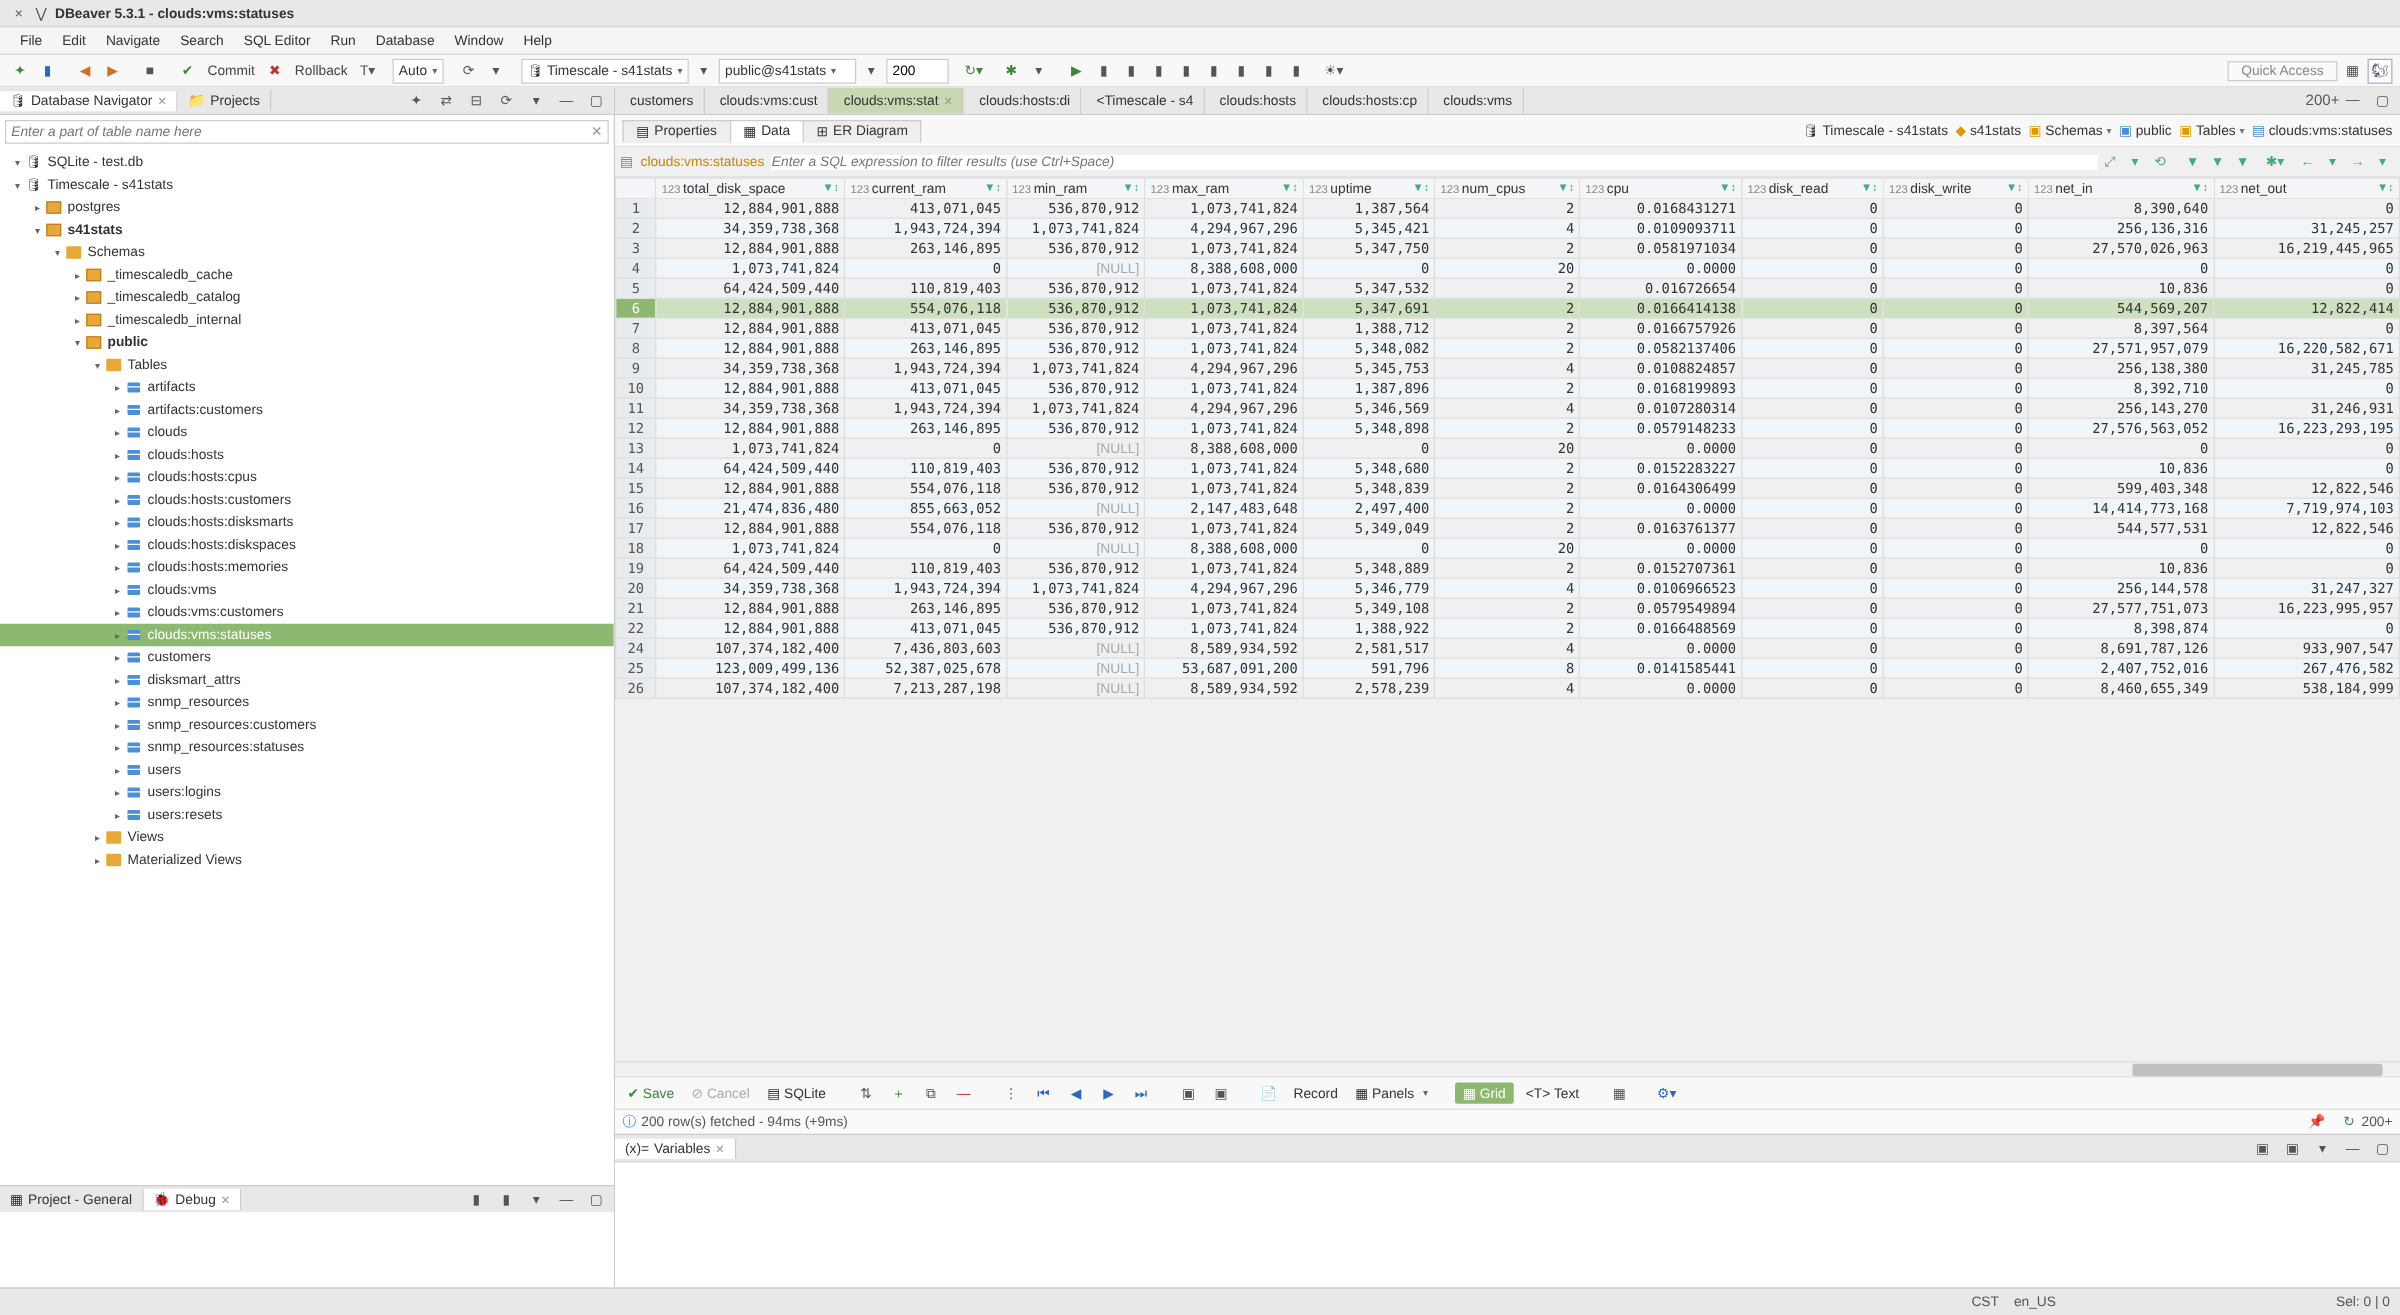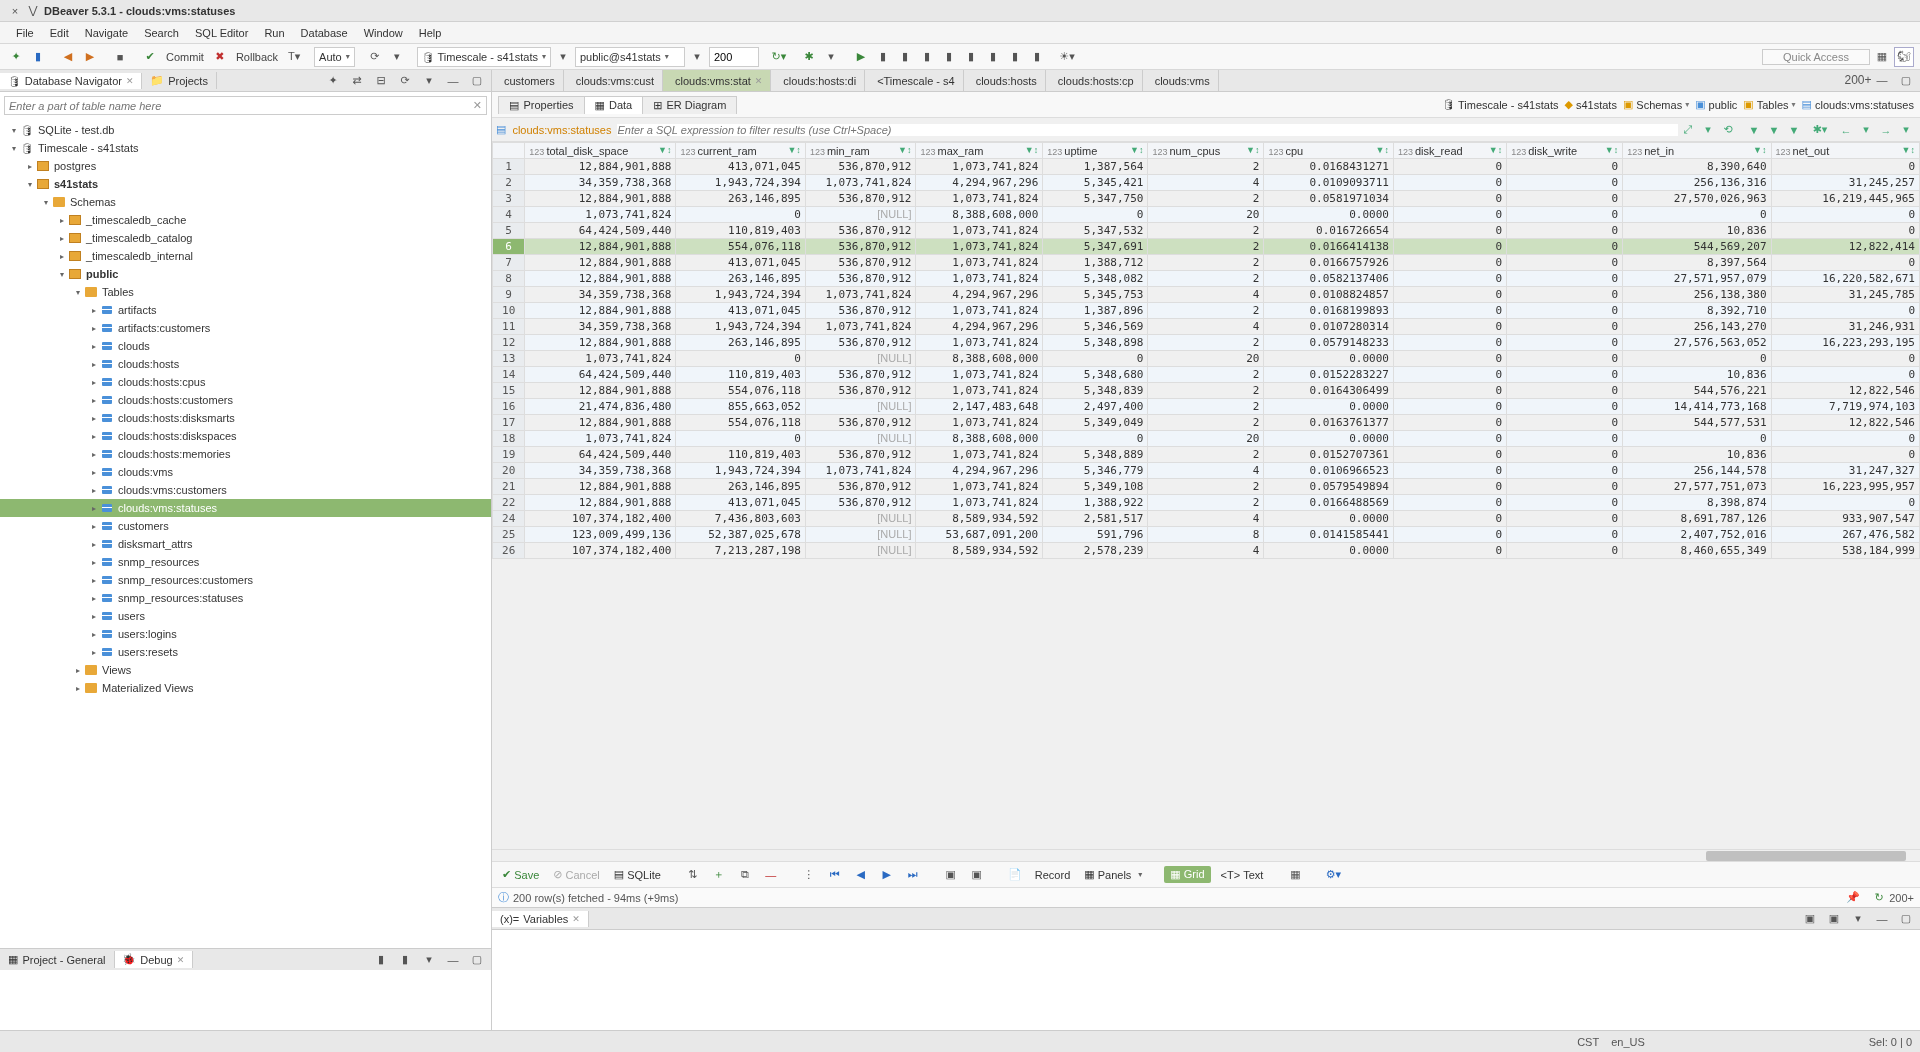--- a/index.html
+++ b/index.html
@@ -10,21 +10,21 @@
 .menubar { height:22px; background:#f5f5f5; display:flex; align-items:center; padding:0 8px; border-bottom:1px solid #d8d8d8; }
 .menubar .mitem { padding:0 8px; cursor:default; }
 .toolbar { height:26px; background:#f8f8f8; display:flex; align-items:center; padding:0 6px; border-bottom:1px solid #d8d8d8; gap:2px; }
 .tbtn { width:20px; height:20px; display:flex; align-items:center; justify-content:center; color:#555; border:1px solid transparent; }
 .sep { width:2px; height:22px; margin:0 2px; }
 .tlabel { padding:0 4px; color:#444; }
 .tdd { border:1px solid #ccc; background:#fff; padding:0 4px; height:20px; display:flex; align-items:center; }
 .tdd::after { content:"▾"; margin-left:4px; font-size:8px; color:#666; }
 .tinput { border:1px solid #ccc; background:#fff; height:20px; padding:0 4px; width:50px; }
 .spacer { flex:1; }
-.qa { border:1px solid #ccc; background:#fafafa; padding:1px 20px; color:#888; }
+.qa { border:1px solid #ccc; background:#fafafa; padding:1px 10px; color:#888; }
 
 .body { flex:1; display:flex; overflow:hidden; }
 .leftpane { width:492px; display:flex; flex-direction:column; border-right:1px solid #ccc; background:#fff; }
 .rightpane { flex:1; display:flex; flex-direction:column; overflow:hidden; }
 
 .tabbar { display:flex; align-items:center; background:#e8e8e8; border-bottom:1px solid #ccc; height:22px; }
 .tab { padding:2px 8px; border-right:1px solid #ccc; display:flex; align-items:center; gap:4px; background:#e8e8e8; white-space:nowrap; }
 .tab.active { background:#fff; font-weight:normal; }
 .tab .close { color:#999; font-size:9px; }
 .tabicons { margin-left:auto; display:flex; gap:4px; padding-right:4px; }
@@ -807,21 +807,21 @@
               <td class="rownum">15</td>
               <td>12,884,901,888</td>
               <td>554,076,118</td>
               <td>536,870,912</td>
               <td>1,073,741,824</td>
               <td>5,348,839</td>
               <td>2</td>
               <td>0.0164306499</td>
               <td>0</td>
               <td>0</td>
-              <td>544,576,221</td>
+              <td>599,403,348</td>
               <td>12,822,546</td>
             </tr>
             <tr>
               <td class="rownum">16</td>
               <td>21,474,836,480</td>
               <td>855,663,052</td>
               <td><span class="null">[NULL]</span></td>
               <td>2,147,483,648</td>
               <td>2,497,400</td>
               <td>2</td>

